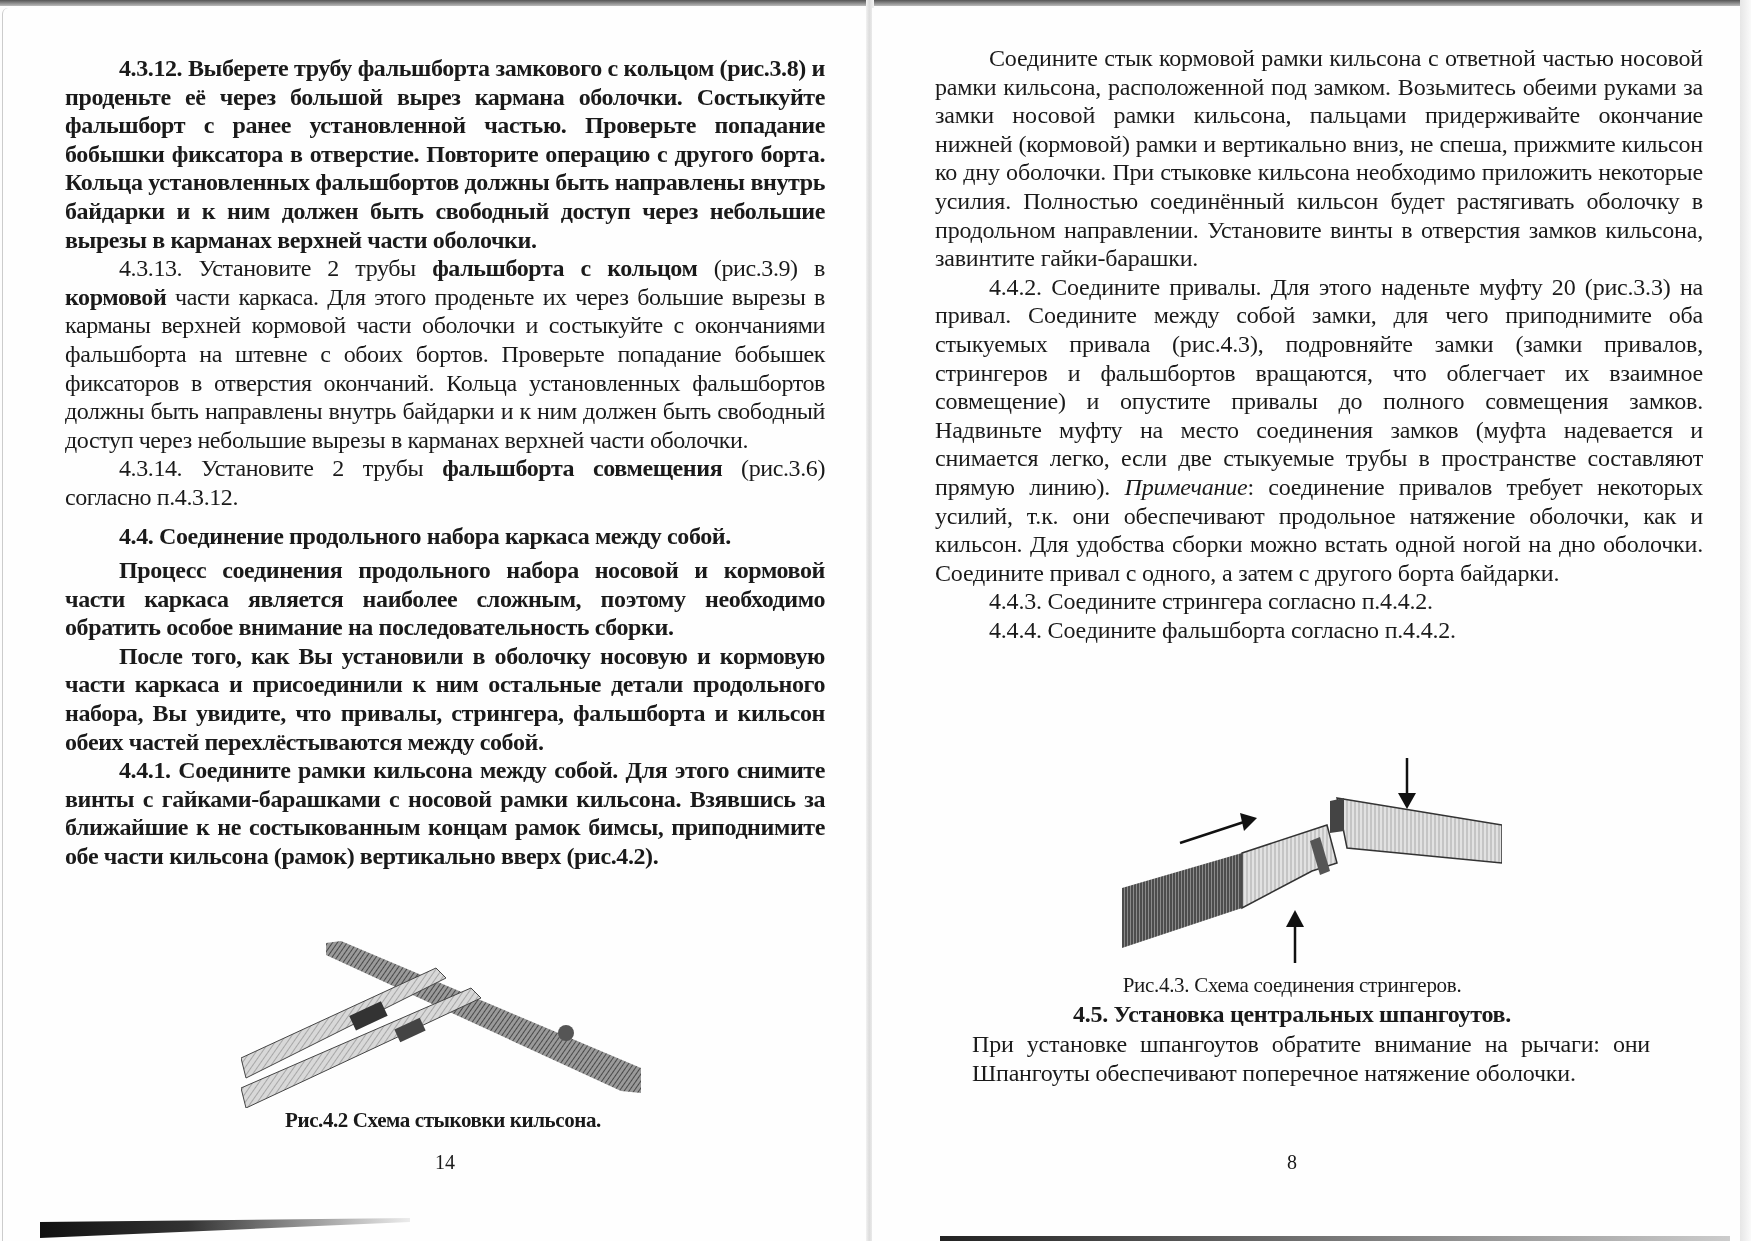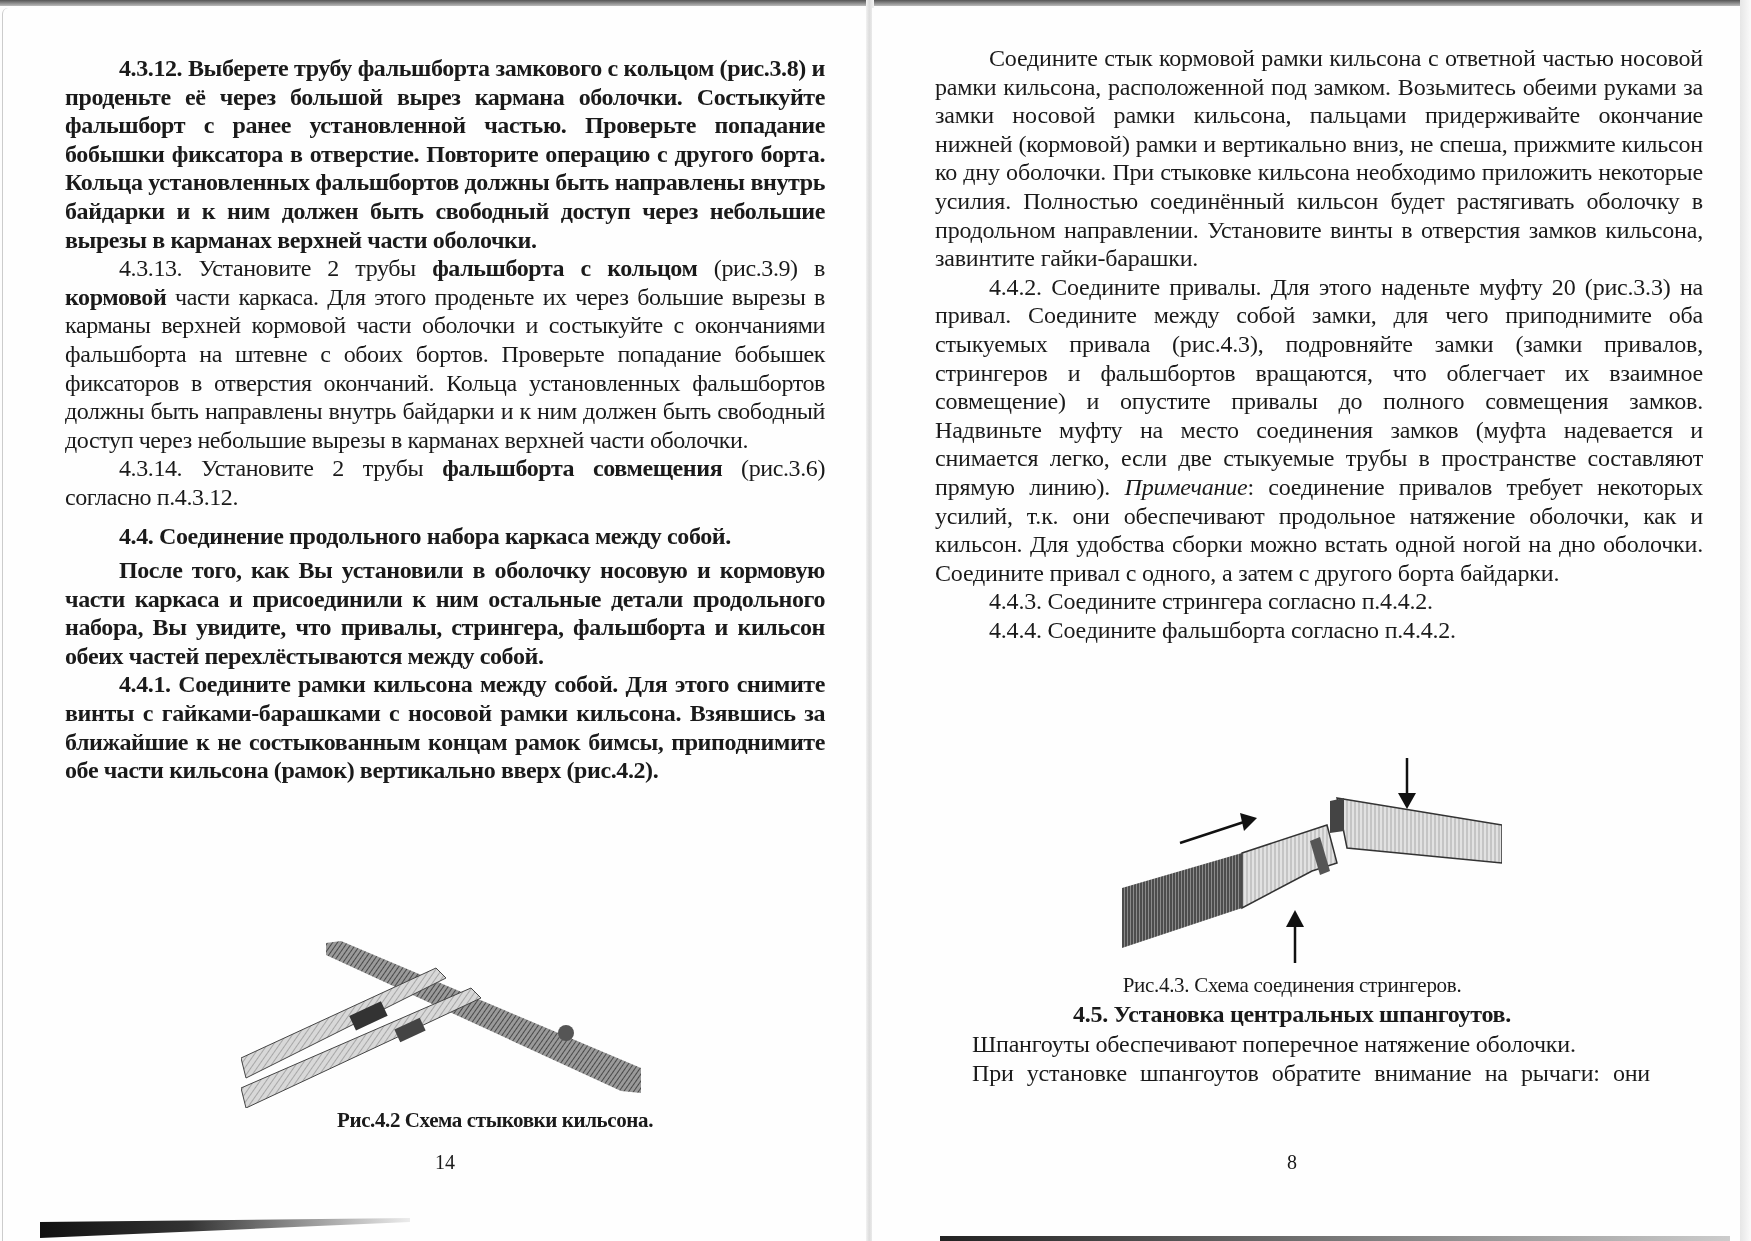--- a/index.html
+++ b/index.html
@@ -55,20 +55,21 @@
     <p data-name="paragraph-4-3-12">
       <span data-name="item-number">4.3.12. Выберете трубу </span><span data-name="emphasis">фальшборта замкового с кольцом</span><span class="nb-mix" data-name="body-text"> (рис.3.8) и проденьте её через большой вырез кармана оболочки. Состыкуйте фальшборт с ранее установленной  частью. Проверьте попадание бобышки фиксатора в отверстие. Повторите операцию с другого борта. Кольца установленных фальшбортов должны быть направлены внутрь байдарки и к ним должен быть свободный доступ через небольшие вырезы в карманах верхней части оболочки.</span>
     </p>
     <p data-name="paragraph-4-3-13">
       <span data-name="item-number">4.3.13. Установите 2 трубы </span><span data-name="emphasis">фальшборта с кольцом</span><span data-name="body-text"> (рис.3.9) в </span><span data-name="emphasis">кормовой</span><span data-name="body-text"> части каркаса. Для этого проденьте их через большие вырезы в карманы верхней кормовой части оболочки и состыкуйте  с окончаниями фальшборта на штевне с обоих бортов. Проверьте попадание бобышек фиксаторов в отверстия окончаний. Кольца установленных фальшбортов должны быть направлены внутрь байдарки и к ним должен быть свободный доступ через небольшие вырезы в карманах верхней части оболочки.</span>
     </p>
     <p data-name="paragraph-4-3-14">
       <span data-name="item-number">4.3.14.  Установите 2 трубы </span><span data-name="emphasis">фальшборта совмещения</span><span data-name="body-text"> (рис.3.6) согласно п.4.3.12.</span>
     </p>
     <p class="section-heading" data-name="section-heading-4-4">4.4. Соединение продольного набора каркаса между собой.</p>
+    <p data-name="paragraph-process">Процесс соединения продольного набора носовой и кормовой части каркаса является наиболее сложным, поэтому необходимо обратить особое внимание на последовательность сборки.</p>
     <p data-name="paragraph-after-install">После того, как Вы установили в оболочку носовую и кормовую части каркаса и присоединили к ним остальные детали продольного набора, Вы увидите, что привалы, стрингера, фальшборта и кильсон обеих частей перехлёстываются между собой.</p>
     <p data-name="paragraph-4-4-1">4.4.1. Соедините рамки кильсона между собой. Для этого снимите винты с гайками-барашками с носовой рамки кильсона. Взявшись за ближайшие к не состыкованным концам рамок бимсы, приподнимите обе части кильсона (рамок) вертикально вверх  (рис.4.2).</p>
   </div>
 
   <svg class="figure" data-name="keelson-joint-diagram-icon" style="left:238px; top:925px;" width="400" height="175" viewBox="0 0 400 175">
     <defs>
       <pattern id="hatch" width="4" height="4" patternUnits="userSpaceOnUse" patternTransform="rotate(35)">
         <rect width="4" height="4" fill="#9a9a9a"></rect>
         <line x1="0" y1="0" x2="0" y2="4" stroke="#333" stroke-width="1.6"></line>
       </pattern>
@@ -78,21 +79,21 @@
       </pattern>
     </defs>
     <polygon points="85,10 100,8 400,135 400,160 380,158 85,22" fill="url(#hatch)" data-name="keelson-rail"></polygon>
     <polygon points="0,125 195,35 205,45 5,145" fill="url(#hatchLight)" stroke="#444" stroke-width="1" data-name="keelson-tube-upper"></polygon>
     <polygon points="0,155 230,55 240,65 5,175" fill="url(#hatchLight)" stroke="#444" stroke-width="1" data-name="keelson-tube-lower"></polygon>
     <rect x="110" y="75" width="35" height="16" fill="#333" transform="rotate(-25 127 83)" data-name="wing-nut"></rect>
     <rect x="155" y="90" width="28" height="14" fill="#444" transform="rotate(-25 169 97)" data-name="wing-nut"></rect>
     <circle cx="325" cy="100" r="8" fill="#555" data-name="bolt"></circle>
   </svg>
 
-  <div class="caption" style="left:230px; top:1100px; width:420px; font-weight:bold; letter-spacing:-0.4px;text-align:right;" data-name="figure-caption">Рис.4.2 Схема стыковки кильсона.</div>
+  <div class="caption" style="left:230px; top:1100px; width:420px; font-weight:bold; letter-spacing:-0.4px;" data-name="figure-caption">Рис.4.2 Схема стыковки кильсона.</div>
 
   <div class="page-number" style="left:432px; top:1143px;" data-name="page-number">14</div>
 </div>
 
 <div class="gutter" data-name="book-gutter"></div>
 
 <div class="page page-right" data-name="page-15">
   <div class="text-block right-text" data-name="right-page-text">
     <p data-name="paragraph-keelson-join">Соедините стык кормовой рамки кильсона  с ответной частью носовой рамки кильсона,  расположенной  под замком.  Возьмитесь обеими руками за замки  носовой рамки кильсона, пальцами придерживайте окончание нижней (кормовой) рамки   и  вертикально вниз, не спеша, прижмите кильсон ко дну оболочки. При стыковке кильсона необходимо приложить некоторые усилия. Полностью соединённый кильсон будет растягивать оболочку в продольном направлении. Установите винты в отверстия замков кильсона, завинтите гайки-барашки.</p>
     <p data-name="paragraph-4-4-2">
@@ -127,22 +128,22 @@
     <polygon points="285,56 276,40 294,40" fill="#111" data-name="arrow-down-head-icon"></polygon>
     <line x1="173" y1="210" x2="173" y2="168" stroke="#111" stroke-width="2.5" data-name="arrow-up-line"></line>
     <polygon points="173,157 164,174 182,174" fill="#111" data-name="arrow-up-head-icon"></polygon>
   </svg>
 
   <div class="caption" style="left:200px; top:965px; width:440px; letter-spacing:-0.3px;" data-name="figure-caption">Рис.4.3. Схема соединения стрингеров.</div>
 
   <div class="caption" style="left:190px; top:993px; width:460px; font-weight:bold; font-size:24px; letter-spacing:-0.3px;" data-name="section-heading-4-5">4.5. Установка центральных шпангоутов.</div>
 
   <div class="text-block" style="left:100px; top:1022px; width:750px; text-align:left; letter-spacing:-0.2px;" data-name="section-4-5-text">
+    <div data-name="tail-line" style="text-align:justify; text-align-last:justify; width:678px;">При установке шпангоутов обратите внимание на рычаги: они</div>
     <div data-name="tail-line">Шпангоуты обеспечивают поперечное натяжение оболочки.</div>
-    <div data-name="tail-line" style="text-align:justify; text-align-last:justify; width:678px;">При установке шпангоутов обратите внимание на рычаги: они</div>
   </div>
 
   <div class="page-number" style="left:415px; top:1143px;" data-name="page-number">8</div>
 </div>
 
 <div class="right-edge" data-name="scan-edge-right"></div>
 <div class="smudge" data-name="scan-smudge"></div>
 <div class="smudge-right" data-name="scan-smudge"></div>
 
 <style>

